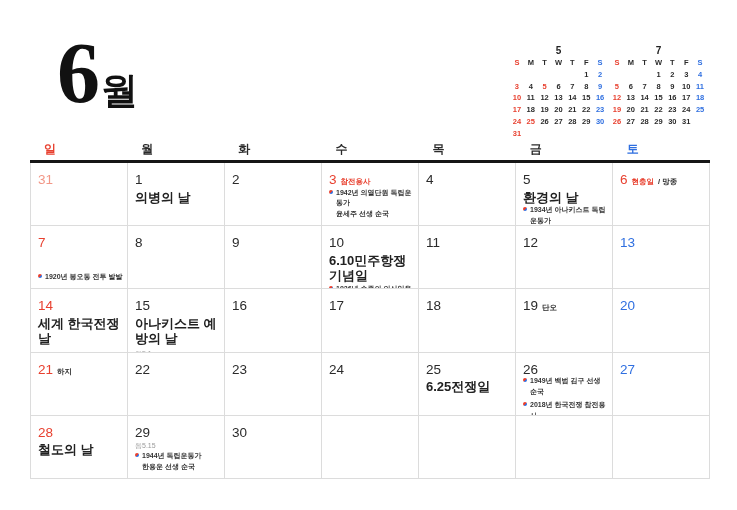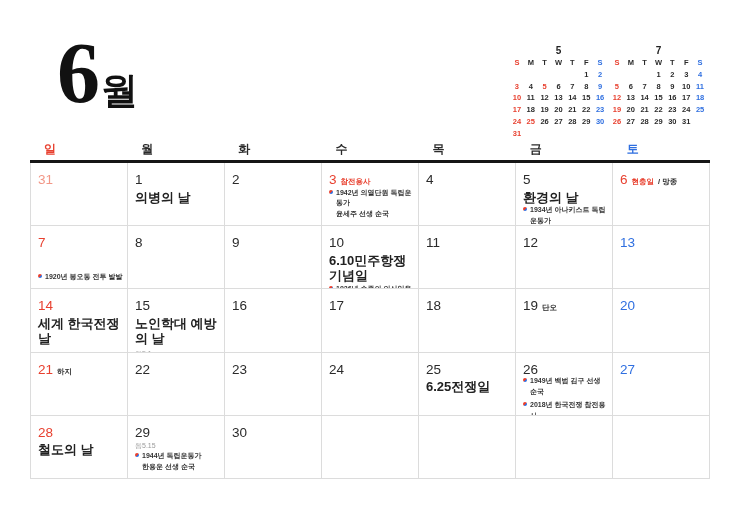--- a/index.html
+++ b/index.html
@@ -281,21 +281,21 @@
       <div class="cell">
         <div class="cell-head">
           <span class="day-num" style="color: rgb(232, 64, 47);">14</span>
         </div>
         <div class="cell-label">세계 한국전쟁 날</div>
       </div>
       <div class="cell">
         <div class="cell-head">
           <span class="day-num" style="color: rgb(43, 43, 43);">15</span>
         </div>
-        <div class="cell-label">노인학대 예방의 날</div>
+        <div class="cell-label">아나키스트 예방의 날</div>
         <div class="cell-sub">음5.1</div>
       </div>
       <div class="cell">
         <div class="cell-head">
           <span class="day-num" style="color: rgb(43, 43, 43);">16</span>
         </div>
       </div>
       <div class="cell">
         <div class="cell-head">
           <span class="day-num" style="color: rgb(43, 43, 43);">17</span>

